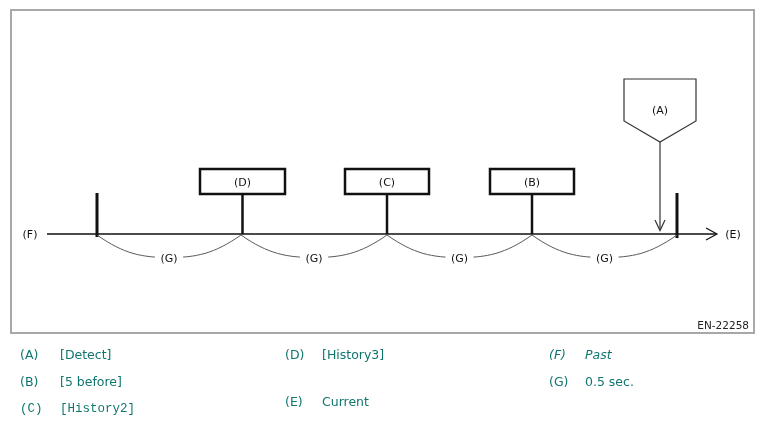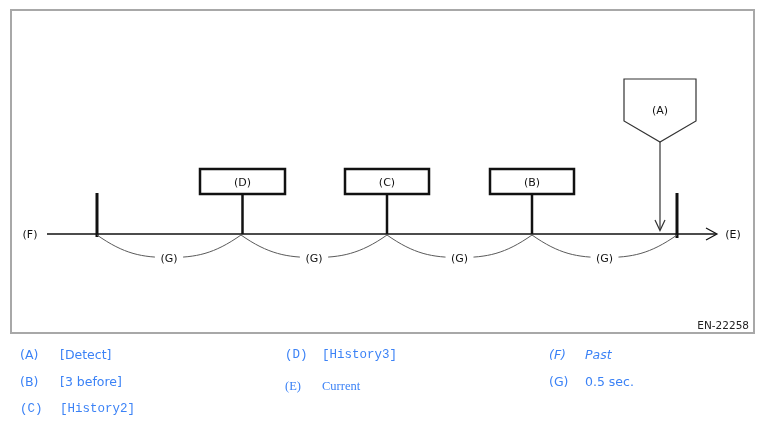--- a/index.html
+++ b/index.html
@@ -13,21 +13,21 @@
   }
   .frame svg{display:block;}
   svg text{
     font-family:"DejaVu Sans",sans-serif;
     fill:#111111;
   }
   .dlabel{font-size:11px;}
   .figcode{font-size:10.5px;fill:#222222;}
   .legend-item{
     position:absolute;white-space:nowrap;
-    font-size:12.5px;color:#3b82f6;line-height:16px;
+    font-size:12.5px;color:#0f766e;line-height:16px;
   }
   .lg-key{display:inline-block;}
   .col1 .lg-key{width:40px;}
   .col2 .lg-key{width:37px;}
   .col3 .lg-key{width:36px;}
 </style>
 </head>
 <body>
 
 <div class="page">
@@ -87,29 +87,29 @@
 
       <text x="737" y="318" text-anchor="end" class="figcode">EN-22258</text>
     </svg>
   </div>
 
   <div>
     <div class="legend-item col1" style="left:20px;top:347px;">
       <span class="lg-key">(A)</span><span class="lg-label">[Detect]</span>
     </div>
     <div class="legend-item col1" style="left:20px;top:374px;">
-      <span class="lg-key">(B)</span><span class="lg-label">[3 before]</span>
+      <span class="lg-key">(B)</span><span class="lg-label">[5 before]</span>
     </div>
     <div class="legend-item col1" style="left:20px;top:401px;font-family:Liberation Mono, monospace;">
       <span class="lg-key">(C)</span><span class="lg-label">[History2]</span>
     </div>
-    <div class="legend-item col2" style="left:285px;top:347px;font-family:Liberation Mono, monospace;">
+    <div class="legend-item col2" style="left:285px;top:347px;">
       <span class="lg-key">(D)</span><span class="lg-label">[History3]</span>
     </div>
-    <div class="legend-item col2" style="left:285px;top:378px;font-family:Liberation Serif, serif;">
+    <div class="legend-item col2" style="left:285px;top:394px;">
       <span class="lg-key">(E)</span><span class="lg-label">Current</span>
     </div>
     <div class="legend-item col3" style="left:549px;top:347px;font-style:italic;">
       <span class="lg-key">(F)</span><span class="lg-label">Past</span>
     </div>
     <div class="legend-item col3" style="left:549px;top:374px;">
       <span class="lg-key">(G)</span><span class="lg-label">0.5 sec.</span>
     </div>
   </div>
 

